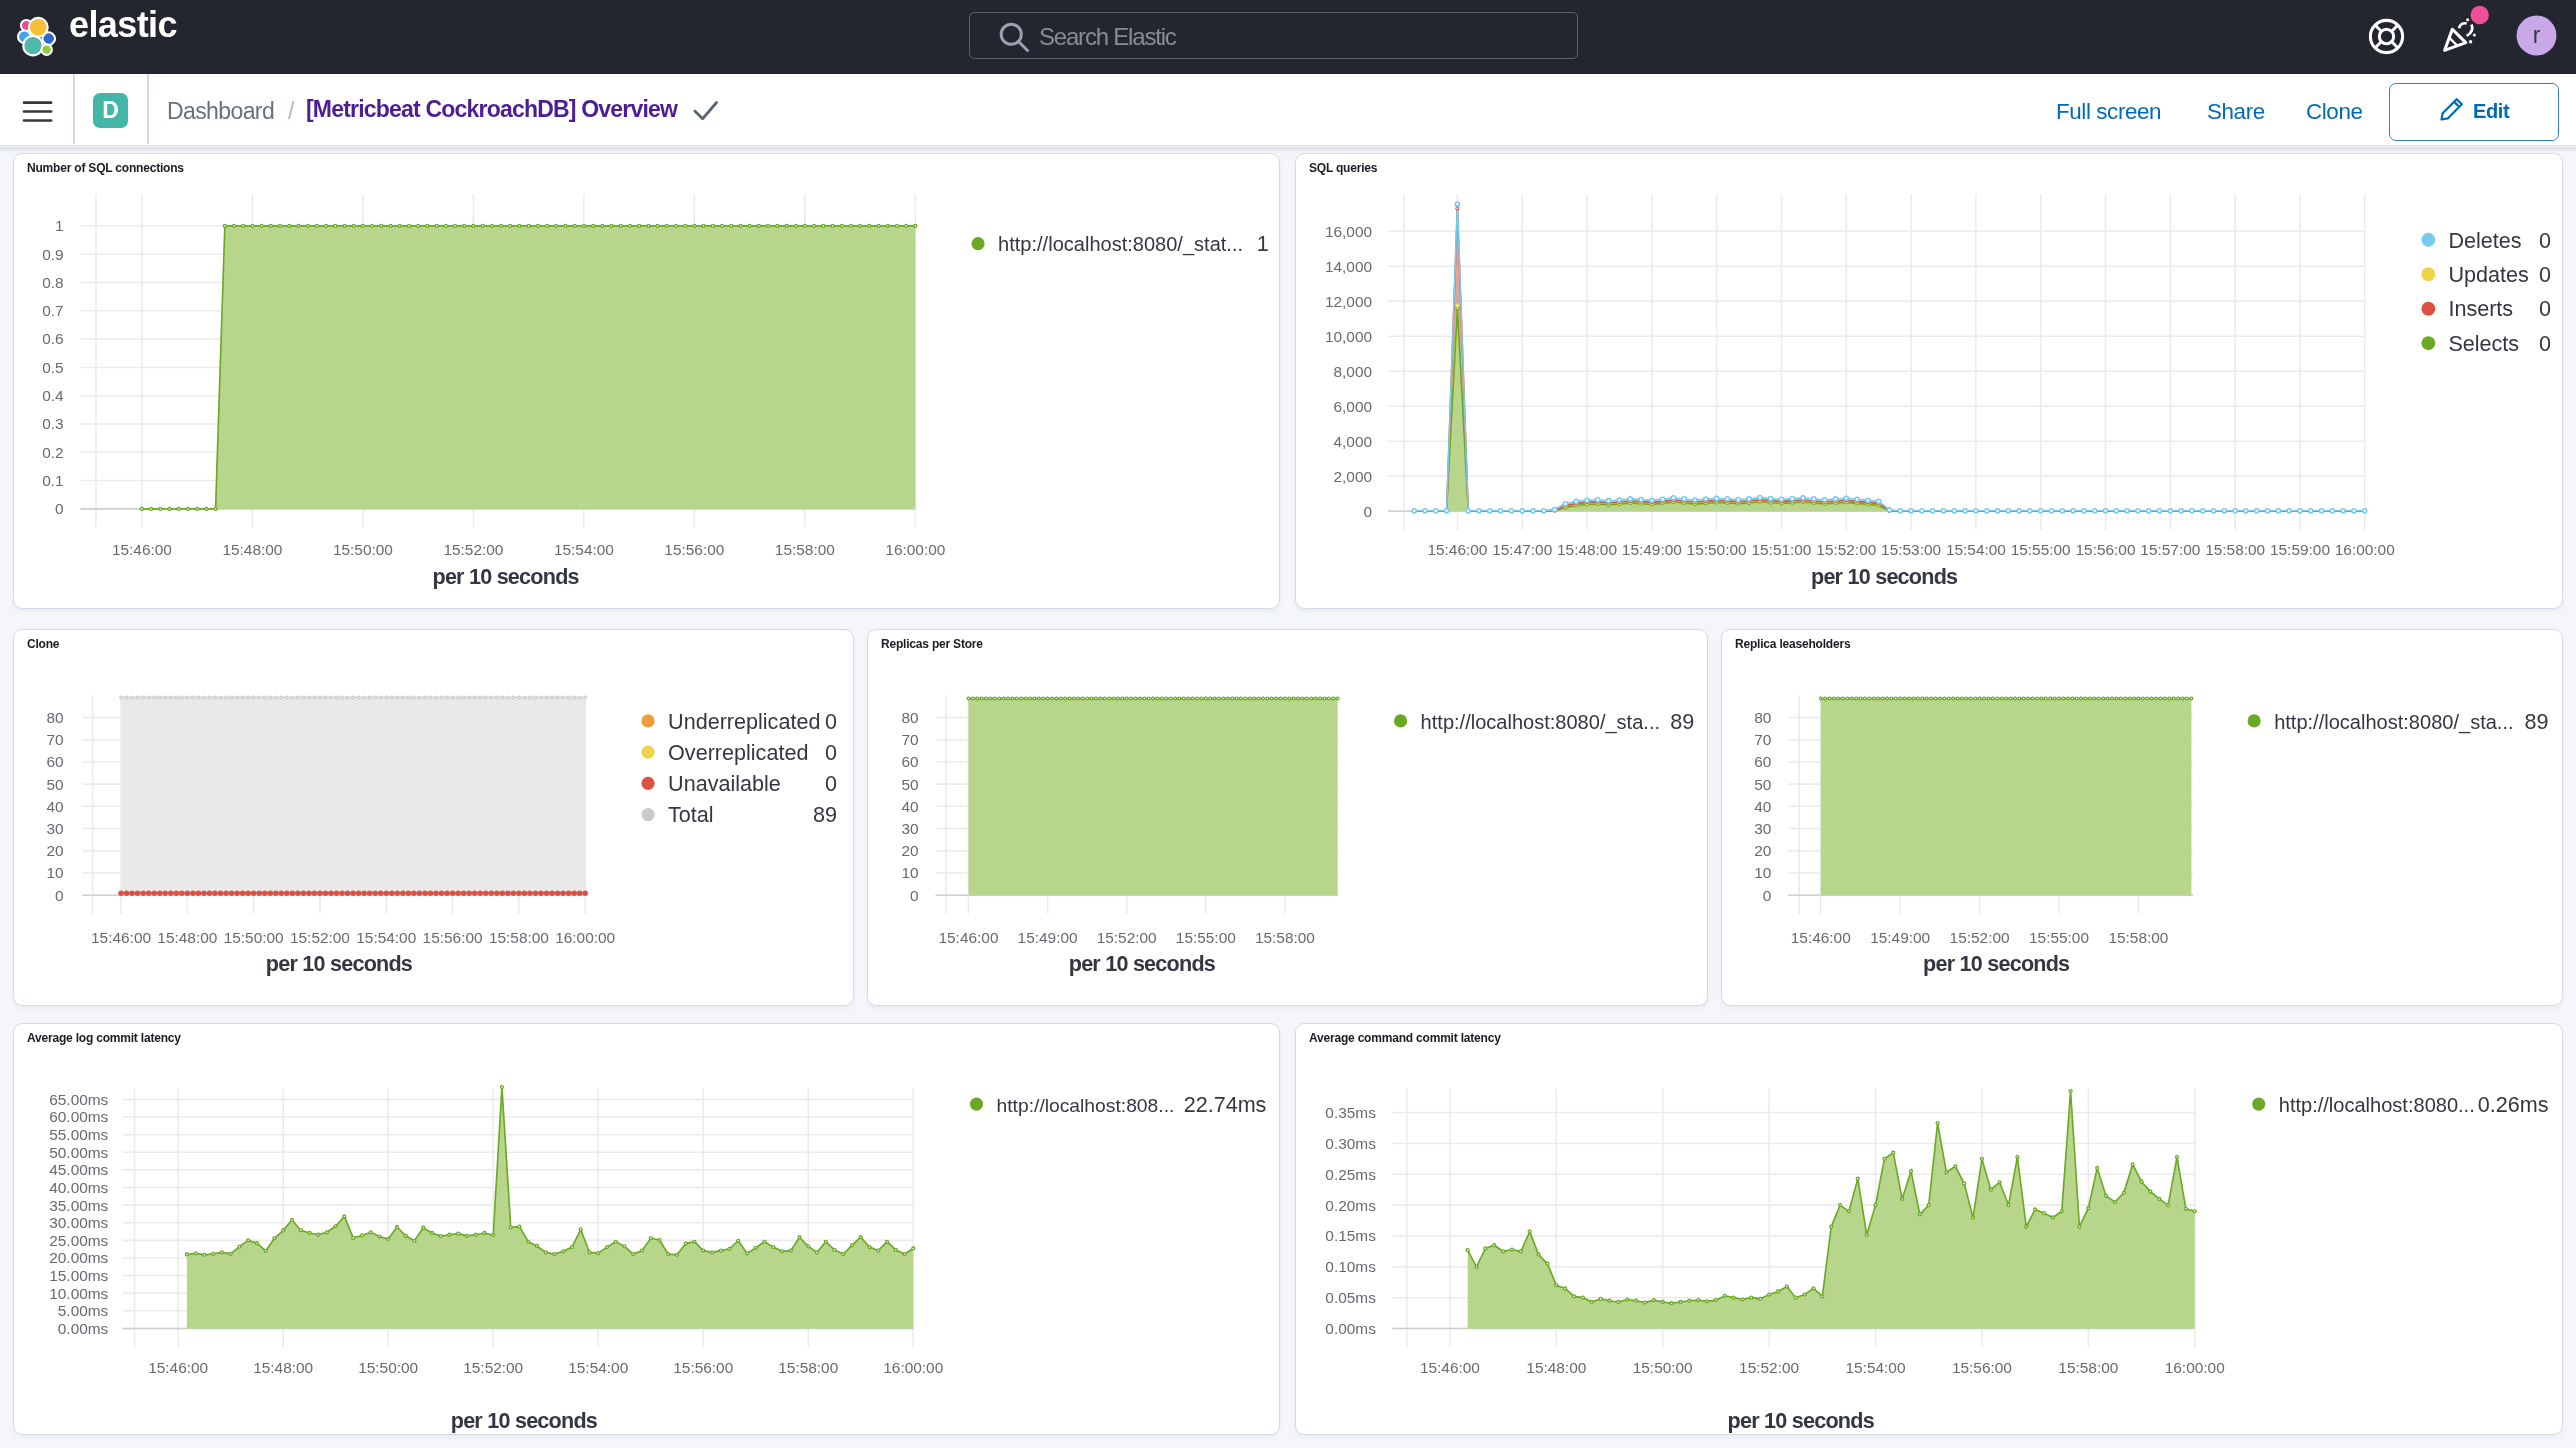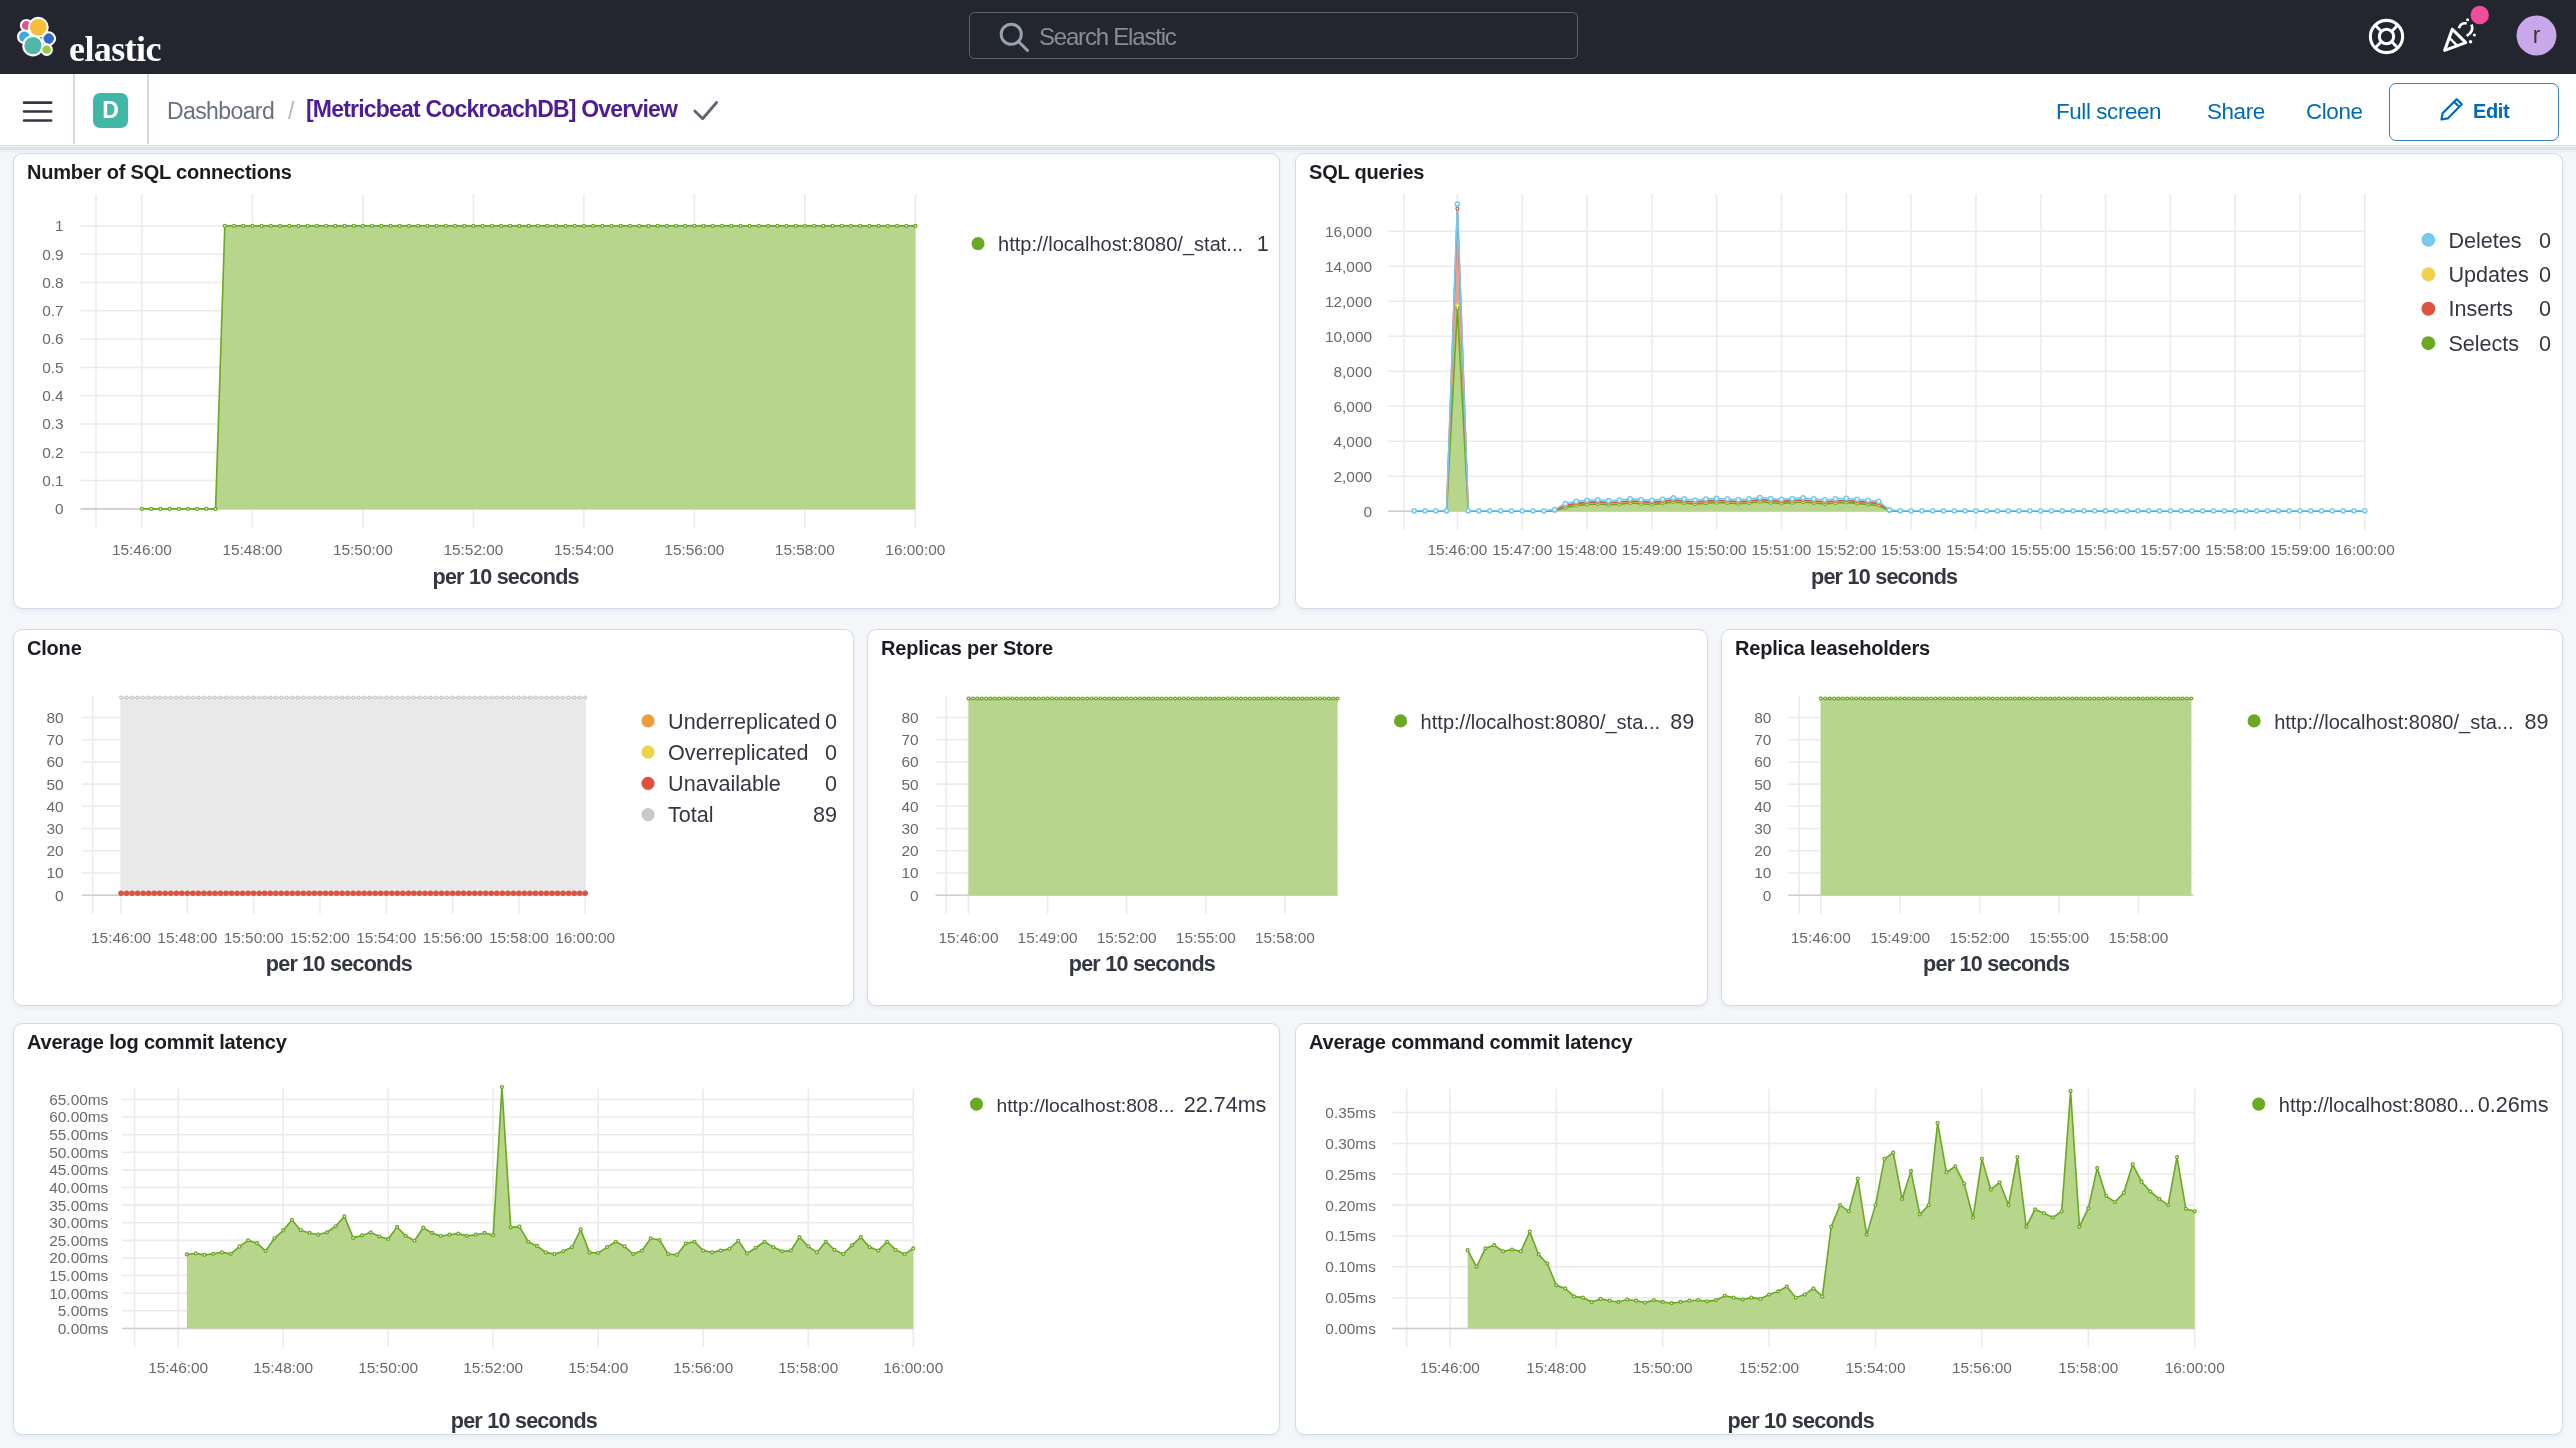--- a/index.html
+++ b/index.html
@@ -1,29 +1,29 @@
 <!DOCTYPE html>
 <html style="font-size:12.3px"><head><meta charset="utf-8">
 <style>
 * { margin:0; padding:0; box-sizing:border-box; }
 html,body { width:2576px; height:1448px; font-family:"Liberation Sans", sans-serif; background:#f4f6fa; overflow:hidden; }
 .header { position:absolute; left:0; top:0; width:2576px; height:74px; background:#23262E; }
-.logo-text { position:absolute; left:69px; top:28px; color:#fff; font-size:36px; font-weight:bold; letter-spacing:-0.6px;font-family:Liberation Serif, serif; }
+.logo-text { position:absolute; left:69px; top:4px; color:#fff; font-size:36px; font-weight:bold; letter-spacing:-0.6px; }
 .search { position:absolute; left:961px; top:11.6px; width:609px; height:47px; border:1.5px solid #606269; border-radius:5.4px;margin-left:8px; }
 .search-ph { position:absolute; left:69px; top:10.8px; font-size:24px; color:#878c98; letter-spacing:-1.2px; }
 .navbar { position:absolute; left:0; top:74px; width:2576px; height:72px; background:#fff; border-bottom:1.5px solid #d3dae6; }
 .navdiv { position:absolute; top:0; width:1.5px; height:70px; background:#d3dae6; }
 .dbadge { position:absolute; left:93px; top:19px; width:35px; height:35px; background:#43B7A7; border-radius:7px; color:#fff; font-size:23px; font-weight:bold; text-align:center; line-height:35px; }
 .crumb1 { position:absolute; left:167px; top:24px; font-size:23px; color:#69707d; letter-spacing:-0.6px; }
 .crumbsep { position:absolute; left:288px; top:24px; font-size:23px; color:#b0b7c4; }
 .crumb2 { position:absolute; left:306px; top:22.4px; font-size:23px; color:#4c1d95; font-weight:bold; letter-spacing:-0.8px; }
 .navlink { position:absolute; top:25px; font-size:22.4px; color:#006BB4; letter-spacing:-0.4px; }
 .editbtn { position:absolute; left:2389px; top:83px; width:170px; height:58px; border:1.5px solid #3580BE; border-radius:7px; color:#006BB4; font-size:20px; font-weight:bold; text-align:center; line-height:55px; letter-spacing:-0.4px; }
 .panel { position:absolute; background:#fff; border:1.5px solid #d3dae6; border-radius:9.3px; box-shadow:0 2.3px 4.6px rgba(40,50,70,0.05); }
-.ptitle { position:absolute; left:13px; top:7px; font-size:20px; font-weight:bold; color:#1a1c21; letter-spacing:-0.2px; }
+.ptitle { position:absolute; left:13px; top:7px; font-size:12px; font-weight:bold; color:#1a1c21; letter-spacing:-0.2px; }
 .shadowstrip { position:absolute; left:0; top:147px; width:2576px; height:6.2px; background:linear-gradient(rgba(190,198,214,0.55), rgba(246,247,251,0)); }
 </style></head>
 <body>
 <div class="shadowstrip"></div>
 <div class="panel" style="left:13px;top:153px;width:1267px;height:456px;">
     <div class="ptitle">Number of SQL connections</div>
   </div>
 <div class="panel" style="left:1295px;top:153px;width:1268px;height:456px;">
     <div class="ptitle">SQL queries</div>
   </div>

